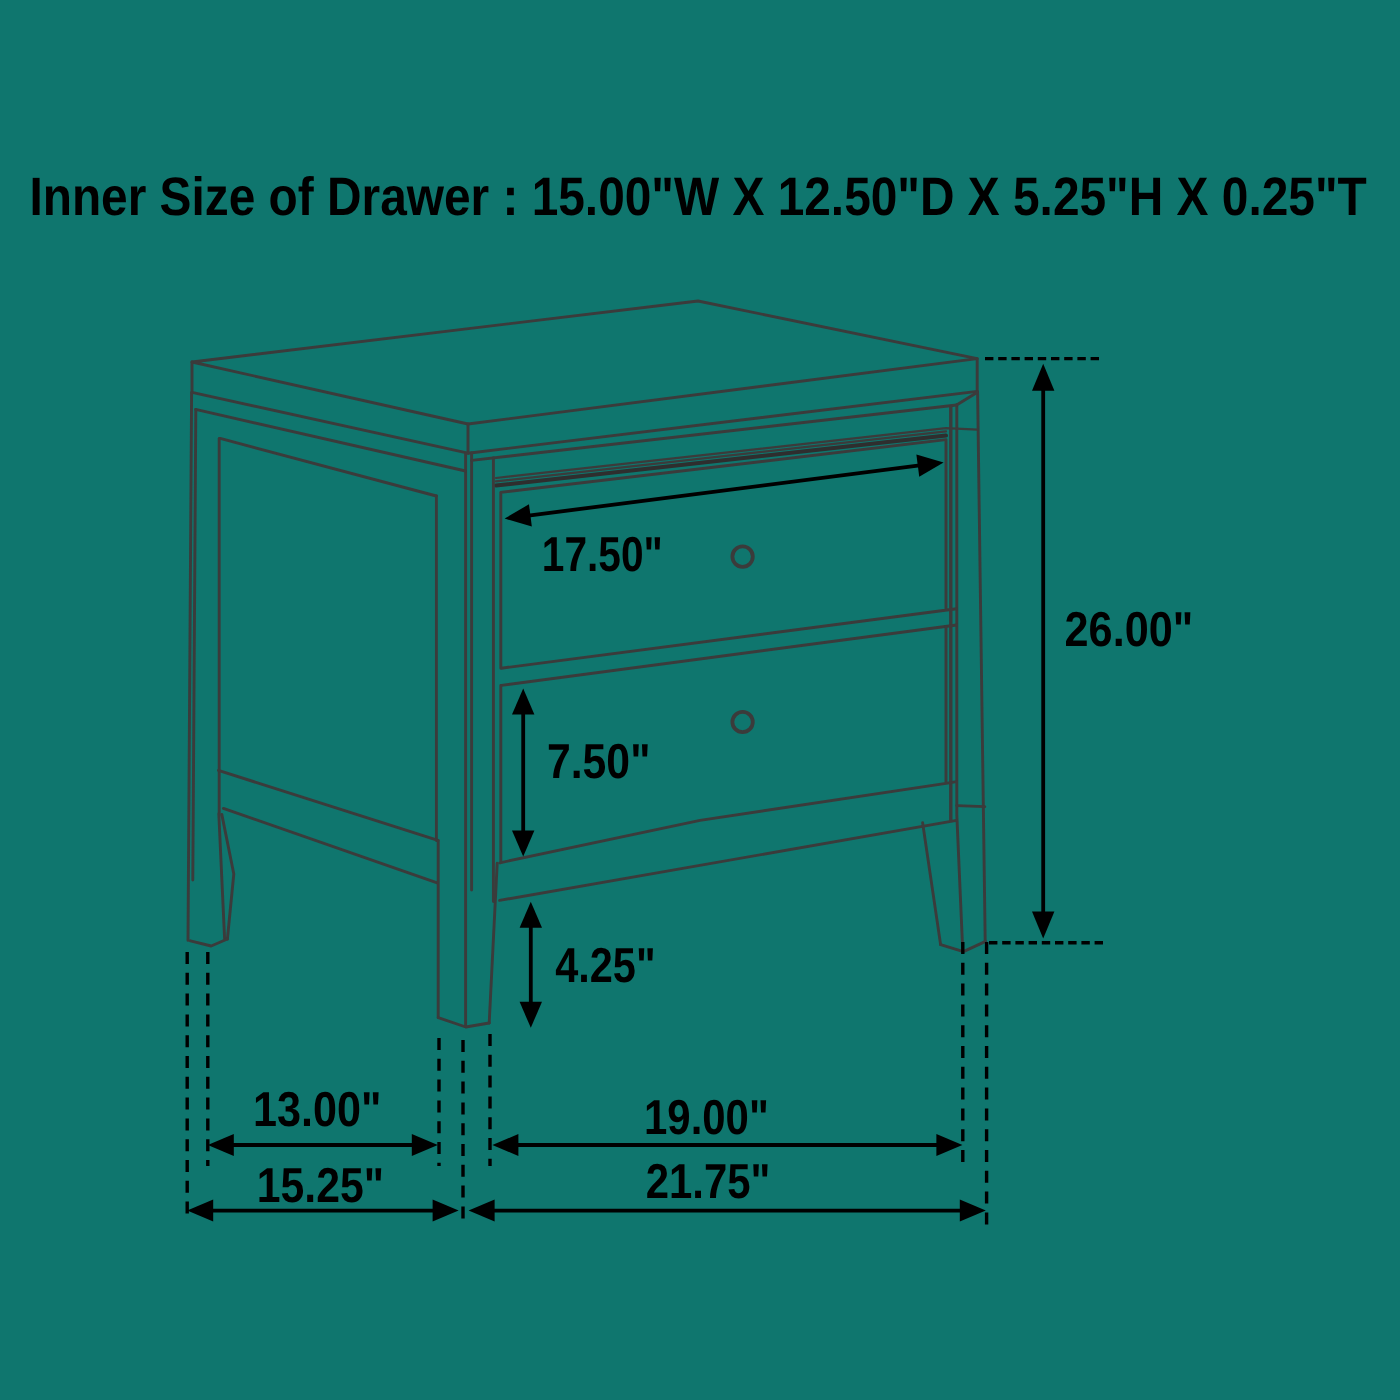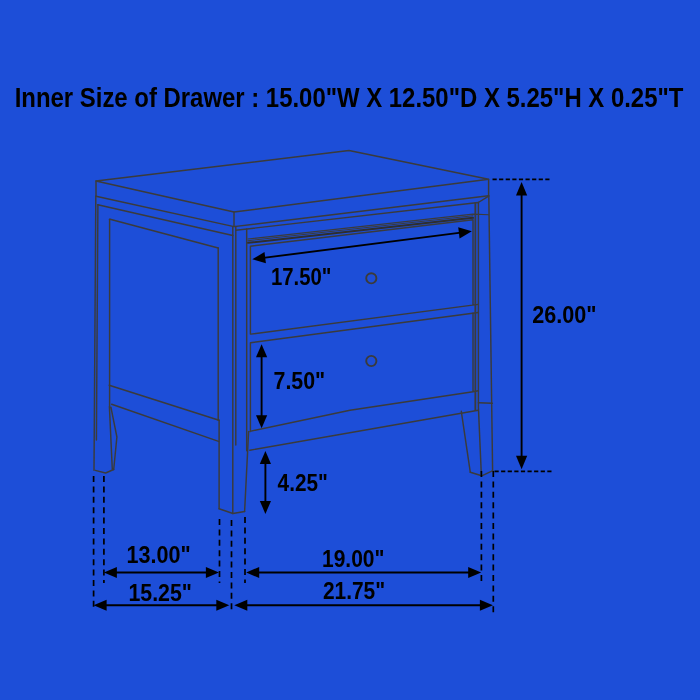--- a/index.html
+++ b/index.html
@@ -1,16 +1,16 @@
 <!DOCTYPE html>
 <html><head>
 <meta charset="utf-8">
 <style>
   html,body{margin:0;padding:0;background:#ffffff;}
-  .wrap{width:700px;height:700px;position:relative;background:#1d4ed8;overflow:hidden;}
+  .wrap{width:700px;height:700px;position:relative;background:#0f766e;overflow:hidden;}
   svg text{font-family:"Liberation Sans",sans-serif;font-weight:bold;fill:#000;}
 </style>
 </head>
 <body>
 <div class="wrap">
 <svg width="700" height="700" viewBox="0 0 700 700" xmlns="http://www.w3.org/2000/svg">
 
   <text x="14.7" y="107.4" font-size="27" textLength="668.7" lengthAdjust="spacingAndGlyphs">Inner Size of Drawer : 15.00"W X 12.50"D X 5.25"H X 0.25"T</text>
 
   <g stroke="#3b3b3b" stroke-width="1.45" fill="none" stroke-linecap="round" stroke-linejoin="round">

